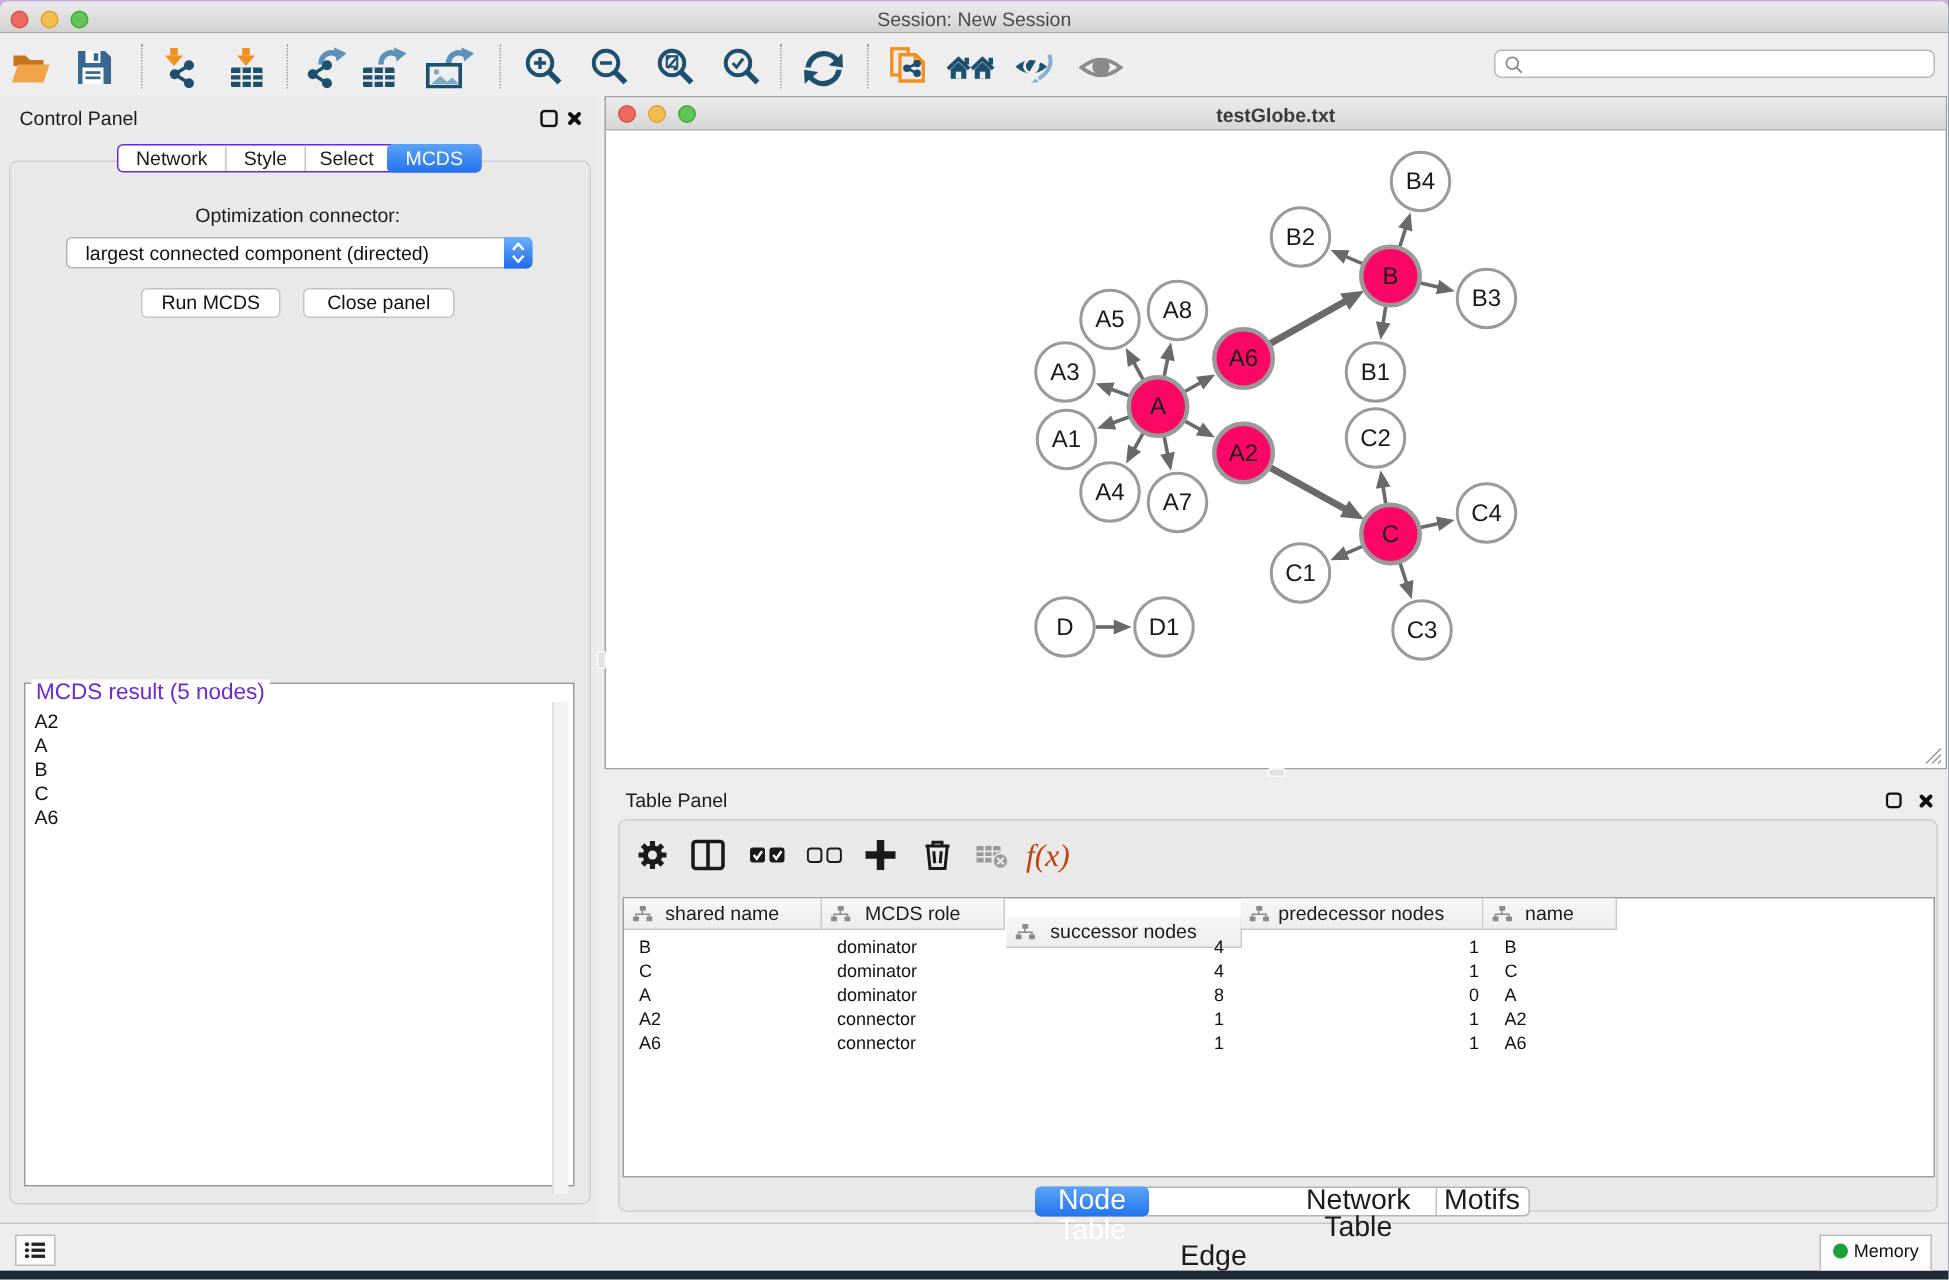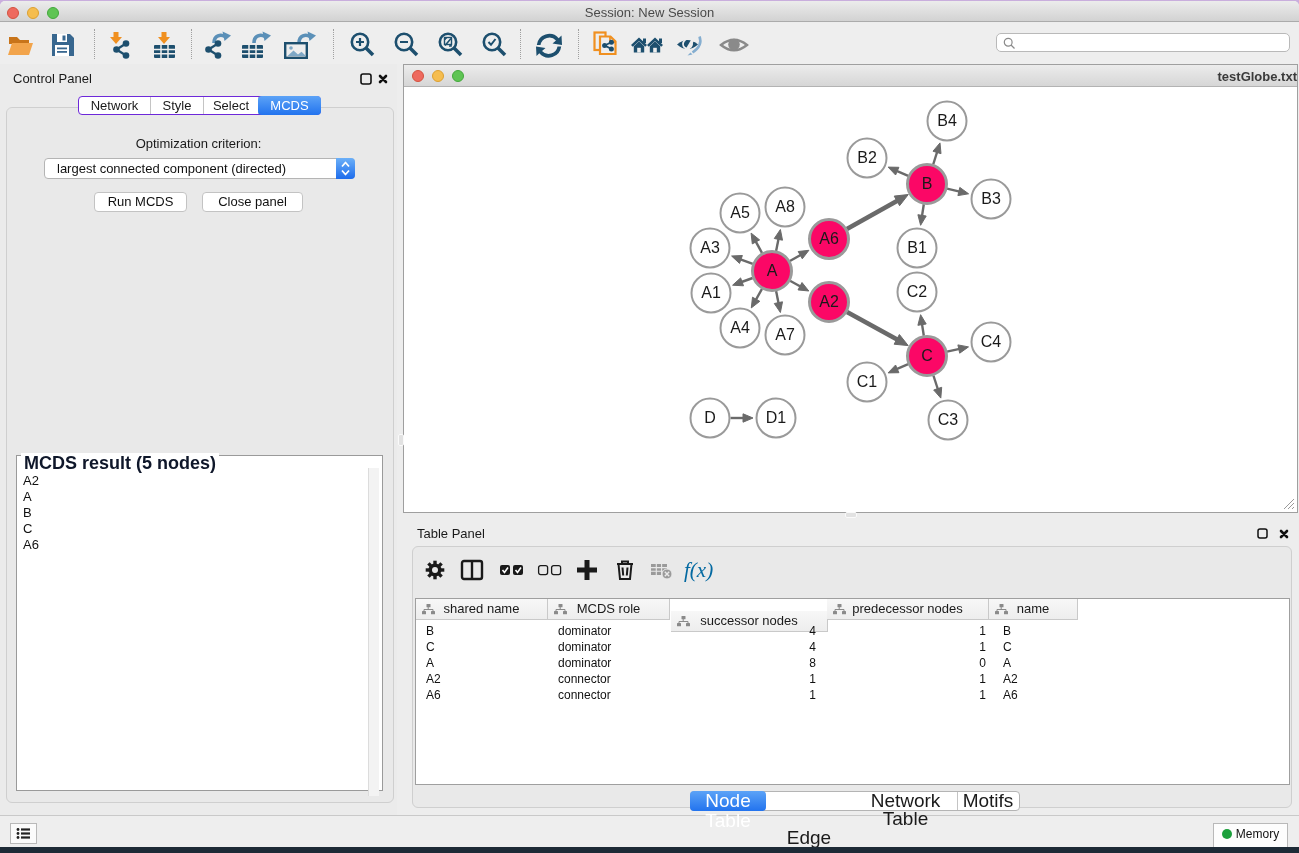--- a/index.html
+++ b/index.html
@@ -30,29 +30,29 @@
 .tabbar .tab { flex:none; text-align:center; font-size:13px; color:#1a1a1a; line-height:17px; border-right:1px solid #c4c4c4; }
 .tabbar .tab.sel { background:linear-gradient(#5ca3f7,#2273ee); color:#fff; border:none; border-radius:4px; margin:-1px; height:19px; line-height:19px; }
 .opt-label { position:absolute; left:0; top:72px; width:397px; text-align:center; font-size:13px; color:#1a1a1a; }
 .dropdown { position:absolute; left:44px; top:94px; width:311px; height:21px; background:#fff;
   border:1px solid #b4b4b4; border-radius:4px; font-size:13px; color:#111; line-height:20px; padding-left:12px; }
 .dd-step { position:absolute; right:-1px; top:-1px; width:19px; height:21px; border-radius:0 4px 4px 0;
   background:linear-gradient(#6cb0f8,#1d6cec); }
 .btn { position:absolute; height:20px; background:#fff; border:1px solid #c3c3c3; border-radius:4px;
   font-size:13px; color:#111; text-align:center; line-height:18px; }
 .groupbox { position:absolute; left:16px; top:391px; width:367px; height:336px; background:#fff; border:1px solid #9a9a9a; }
-.gb-label { position:absolute; left:4px; top:-3px; background:#fff; padding:0 3px; font-size:18px; color:#0f172a;font-weight:bold; }
+.gb-label { position:absolute; left:4px; top:-3px; background:#fff; padding:0 3px; font-size:15px; color:#6d28d9; }
 .gb-list { position:absolute; left:1px; top:17px; width:352px; font-size:13px; color:#111; line-height:16px; padding-left:5px;}
 .gb-scroll { position:absolute; right:3px; top:12px; width:11px; height:328px; background:#f3f3f3; border-left:1px solid #dcdcdc;}
 
 .netwin { position:absolute; left:403px; top:63px; width:895px; height:449px; background:#fff;
   border:1px solid #9f9f9f; }
 .net-tb { position:absolute; left:0; top:0; width:100%; height:22px;
   background:linear-gradient(#ececec,#d6d6d6); border-bottom:1px solid #b3b3b3; }
-.net-title { position:absolute; top:4px; width:100%; text-align:right; font-size:13px; font-weight:bold; color:#3a3a3a; }
+.net-title { position:absolute; top:4px; width:100%; text-align:center; font-size:13px; font-weight:bold; color:#3a3a3a; }
 
 .tpanel { position:absolute; left:403px; top:512px; width:896px; height:302px; background:#ededed; }
 .tp-content { position:absolute; left:9px; top:33px; width:880px; height:262px;
   background:#e9e9e9; border:1px solid #cfcfcf; border-radius:6px; }
 .ttool { position:absolute; left:12px; top:44px; }
 .tbl { position:absolute; left:12px; top:85px; width:875px; height:187px; background:#fff; border:1px solid #9f9f9f; }
 .tbl-head { position:absolute; left:0; top:0; height:21px; background:linear-gradient(#f7f7f7,#ededed);
   border-right:1px solid #c9c9c9; border-bottom:1px solid #c9c9c9; font-size:13px; color:#1a1a1a; text-align:center; line-height:20px;}
 .tbl-row { position:absolute; font-size:12px; color:#111; }
 .bot-tabs { position:absolute; left:287px; top:278px; width:330px; height:20px; background:#fff;
@@ -226,21 +226,21 @@
         <rect x="1" y="1" width="10" height="10" rx="2" fill="none" stroke="#111" stroke-width="1.6"></rect>
         <path d="M20 2 L26 8 M26 2 L20 8" stroke="#111" stroke-width="2.6" stroke-linecap="round" transform="translate(0,1)"></path>
       </svg>
     <div class="cp-content"></div>
     <div class="tabbar">
       <div class="tab" style="width:72px;">Network</div>
       <div class="tab" style="width:53px;">Style</div>
       <div class="tab" style="width:55px;">Select</div>
       <div class="tab sel" style="width:63px;">MCDS</div>
     </div>
-    <div class="opt-label">Optimization criterion:</div>
+    <div class="opt-label">Optimization connector:</div>
     <div class="dropdown">largest connected component (directed)
       <div class="dd-step"><svg width="19" height="21" viewBox="0 0 19 21">
             <path d="M6 8.5 L9.5 4.5 L13 8.5" fill="none" stroke="#fff" stroke-width="1.7" stroke-linejoin="round"></path>
             <path d="M6 12.5 L9.5 16.5 L13 12.5" fill="none" stroke="#fff" stroke-width="1.7" stroke-linejoin="round"></path>
           </svg></div>
     </div>
     <div class="btn" style="left:94px; top:128px; width:93px;">Run MCDS</div>
     <div class="btn" style="left:202px; top:128px; width:101px;">Close panel</div>
     <div class="groupbox">
       <div class="gb-label">MCDS result (5 nodes)</div>
@@ -411,21 +411,21 @@
             <g transform="translate(1,6)">
               <rect x="1" y="1" width="16" height="11" fill="#9a9a9a"></rect>
               <g stroke="#e9e9e9" stroke-width="1.1">
                 <path d="M1 4.6 h16 M1 8.2 h16"></path>
                 <path d="M6.3 1 v11 M11.6 1 v11"></path>
               </g>
               <circle cx="17" cy="11" r="5" fill="#9a9a9a" stroke="#e9e9e9" stroke-width="1"></circle>
               <path d="M14.8 8.8 l4.4 4.4 M19.2 8.8 l-4.4 4.4" stroke="#e9e9e9" stroke-width="1.4"></path>
             </g>
           </svg></div>
-        <div style="position:absolute;left:269px;top:1px;font-family:'Liberation Serif',serif;font-style:italic;font-size:21px;color:#0369a1;">f(x)</div>
+        <div style="position:absolute;left:269px;top:1px;font-family:'Liberation Serif',serif;font-style:italic;font-size:21px;color:#c2410c;">f(x)</div>
       </div>
     <div class="tbl">
       <div class="tbl-head" style="left:0px;width:132px;"><svg width="13" height="11" viewBox="0 0 13 11" style="position:absolute;left:6px;top:5px;">
             <g fill="#8a8a8a">
               <rect x="4.5" y="0" width="4" height="3.2" rx="0.5"></rect>
               <rect x="0" y="7" width="4" height="3.2" rx="0.5"></rect>
               <rect x="9" y="7" width="4" height="3.2" rx="0.5"></rect>
               <path d="M6.2 3 v2 M2 7 v-1.5 h9 V7" stroke="#8a8a8a" fill="none" stroke-width="1"></path>
             </g>
           </svg>shared name</div>

